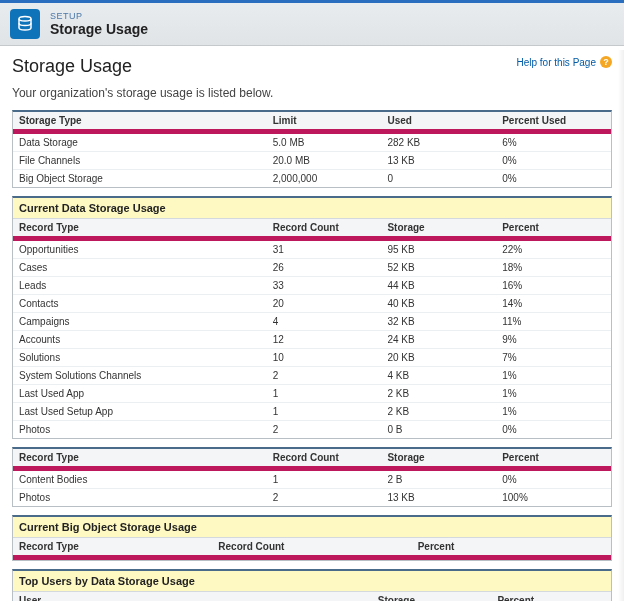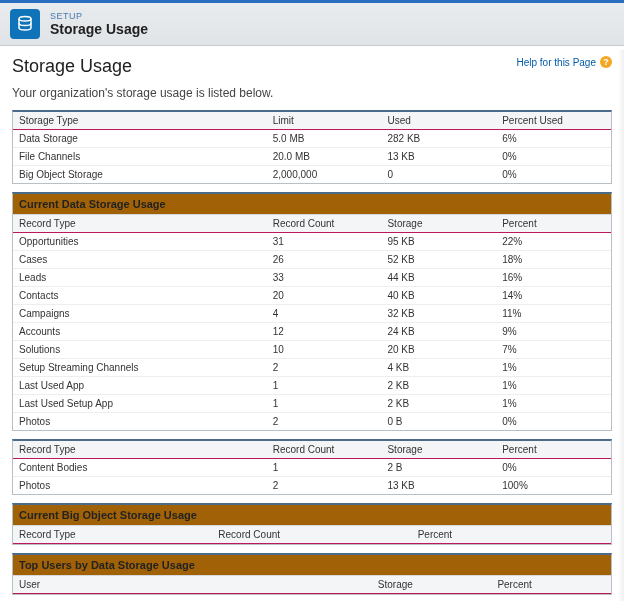--- a/index.html
+++ b/index.html
@@ -47,35 +47,35 @@
   }
   .subtext { color: #444; font-size: 12px; margin: 9px 0 10px; }
 
   .section {
     border: 1px solid #b9c0c5;
     border-top: 2px solid #4a6b8a;
     margin-bottom: 8px;
     background: #fff;
   }
   .section-head {
-    background: #a16207;
+    background: #fef9c3;
     padding: 4px 6px;
     font-weight: bold;
     font-size: 11px;
     color: #222;
     border-bottom: 1px solid #d4d9dd;
   }
   table { width: 100%; border-collapse: collapse; }
   thead th {
     background: #f3f5f7;
     font-size: 10px;
-    font-weight: normal;
+    font-weight: bold;
     color: #333;
     padding: 3px 6px;
-    border-bottom: 1px solid #be185d;
+    border-bottom: 5px solid #be185d;
     text-align: left;
   }
   thead th.num, tbody td.num { text-align: left; }
   tbody td {
     font-size: 10px;
     padding: 3px 6px;
     border-bottom: 1px solid #eceff1;
     color: #333;
   }
   tbody tr:last-child td { border-bottom: none; }
@@ -197,21 +197,21 @@
             <td class="num">24 KB</td>
             <td class="num">9%</td>
           </tr>
           <tr>
             <td>Solutions</td>
             <td class="num">10</td>
             <td class="num">20 KB</td>
             <td class="num">7%</td>
           </tr>
           <tr>
-            <td>Setup Streaming Channels</td>
+            <td>System Solutions Channels</td>
             <td class="num">2</td>
             <td class="num">4 KB</td>
             <td class="num">1%</td>
           </tr>
           <tr>
             <td>Last Used App</td>
             <td class="num">1</td>
             <td class="num">2 KB</td>
             <td class="num">1%</td>
           </tr>

